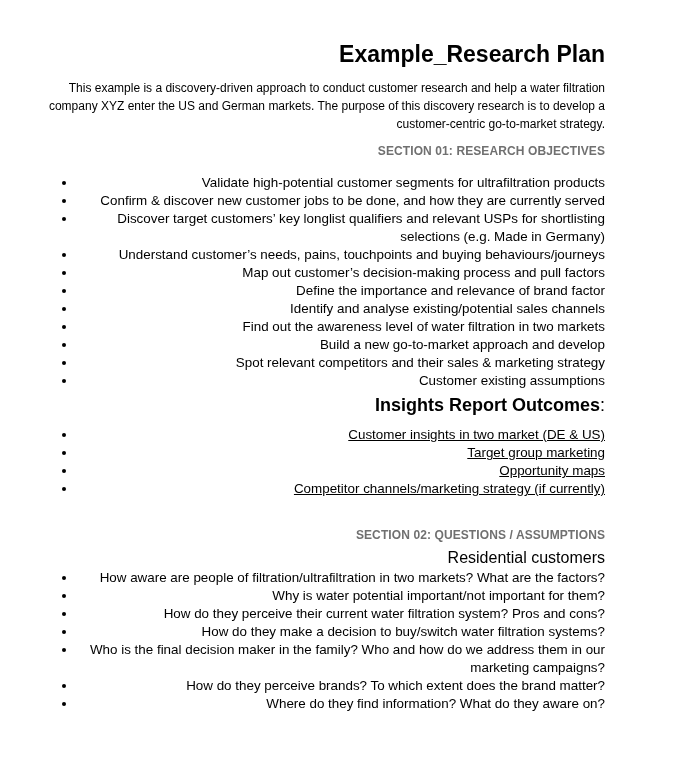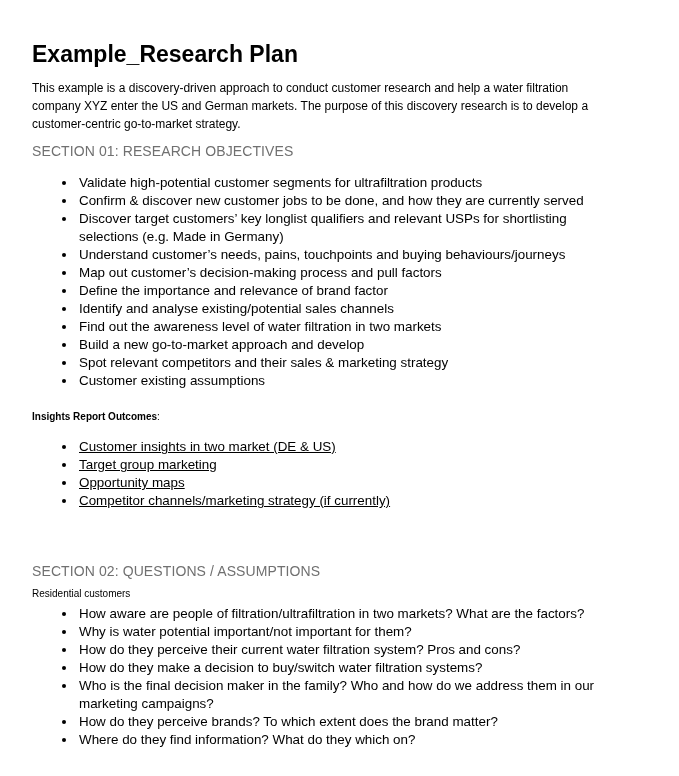--- a/index.html
+++ b/index.html
@@ -8,60 +8,61 @@
     height: 776px;
     background: var(--page-background, #ffffff);
     font-family: "Liberation Sans", sans-serif;
     color: var(--text, #000000);
     overflow: hidden;
   }
   .page {
     width: 651px;
     height: 776px;
     padding: 40px 46px 20px 32px;
+    text-align: right;
   }
   .doc-title {
     font-size: 23px;
     line-height: 28px;
     font-weight: bold;
     color: var(--text, #000000);
   }
   .intro {
     margin-top: 11px;
     font-size: 12px;
     line-height: 18px;
   }
   .section-heading {
-    font-size: 14px;
+    font-size: 12px;
     line-height: 18px;
-    font-weight: normal;
+    font-weight: bold;
     color: var(--section-heading, #707070);
     letter-spacing: 0.1px;
   }
   .section-heading.first { margin-top: 9px; }
-  .section-heading.second { margin-top: 52px; }
+  .section-heading.second { margin-top: 28px; }
   ul.bullets {
     list-style: disc outside;
     padding-left: 45px;
     font-size: 13.4px;
     line-height: 18px;
   }
   ul.bullets li { padding-left: 2px; }
   ul.objectives { margin-top: 14px; }
   ul.outcomes { margin-top: 12px; text-decoration: underline; }
   ul.questions { margin-top: 2px; }
   .bold-label {
-    margin-top: 18px;
-    font-size: 10px;
+    margin-top: 6px;
+    font-size: 18px;
     line-height: 18px;
   }
   .bold-label .label-strong { font-weight: bold; }
   .subheading {
     margin-top: 5px;
-    font-size: 10px;
+    font-size: 16px;
     line-height: 18px;
   }
 </style>
 </head>
 <body>
 
 <div class="page">
 
   <h1 class="doc-title">Example_Research Plan</h1>
 
@@ -96,16 +97,16 @@
 
   <p class="subheading">Residential customers</p>
 
   <ul class="bullets questions">
     <li>How aware are people of filtration/ultrafiltration in two markets? What are the factors?</li>
     <li>Why is water potential important/not important for them?</li>
     <li>How do they perceive their current water filtration system? Pros and cons?</li>
     <li>How do they make a decision to buy/switch water filtration systems?</li>
     <li>Who is the final decision maker in the family? Who and how do we address them in our marketing campaigns?</li>
     <li>How do they perceive brands? To which extent does the brand matter?</li>
-    <li>Where do they find information? What do they which on?</li>
+    <li>Where do they find information? What do they aware on?</li>
   </ul>
 
 </div>
 
 </body></html>

